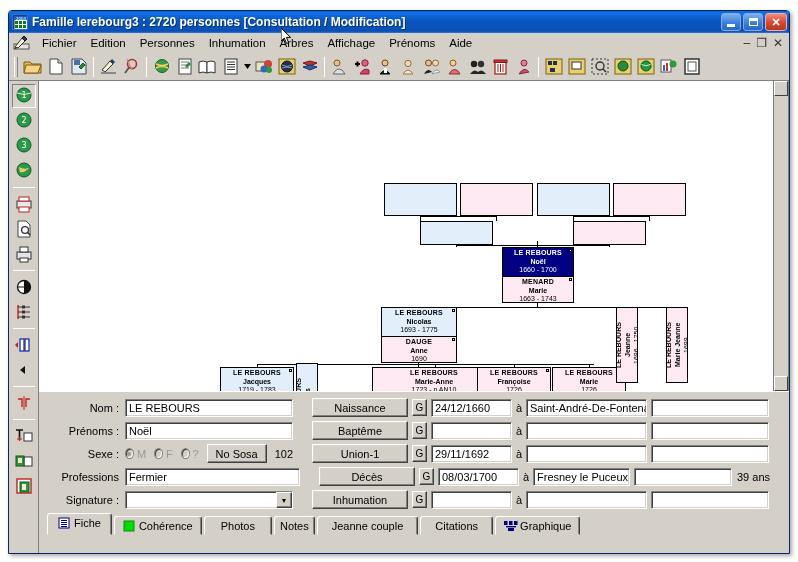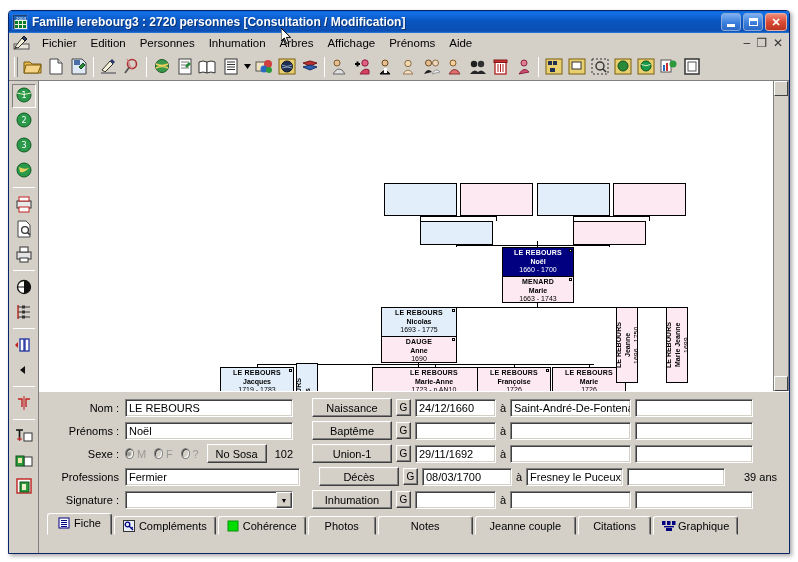--- a/index.html
+++ b/index.html
@@ -195,21 +195,21 @@
   }
   .btn3d {
     background: #d4d0c8;
     border: 1px solid;
     border-color: #fff #404040 #404040 #fff;
     box-shadow: inset -1px -1px 0 #808080, inset 1px 1px 0 #d8d4cc;
     font-size: 11px; color: #000;
     display: flex; align-items: center; justify-content: center;
     height: 19px; flex: none;
   }
-  .ev-btn { width: 80px; margin-right: 4px; }
+  .ev-btn { width: 96px; margin-right: 4px; }
   .gbtn { width: 15px; height: 17px; font-size: 10px; margin-right: 4px; }
   .a-lbl { width: 14px; text-align:center; font-size: 11px; flex:none; }
   .radios { display: flex; align-items: center; gap: 2px; font-size: 11px; color: #9a9a96; }
   .radio {
     width: 11px; height: 11px; border-radius: 50%;
     border: 1px solid #808080;
     box-shadow: inset 1px 1px 0 #404040, inset -1px -1px 0 #fff;
     background: #d4d0c8;
     display:flex; align-items:center; justify-content:center;
     margin-right: 1px;
@@ -863,25 +863,25 @@
           <span class="finput" style="width:121px;"></span>
           <span class="finput" style="width:118px;margin-left:4px;"></span>
         </div>
 
         <div class="frow">
           <span class="flabel">Professions</span>
           <span class="finput" style="width:175px;">Fermier</span>
           <span style="width:19px;"></span>
           <span class="btn3d ev-btn">Décès</span>
           <span class="btn3d gbtn">G</span>
-          <span class="finput" style="width:90px;">08/03/1700</span>
+          <span class="finput" style="width:81px;">08/03/1700</span>
           <span class="a-lbl">à</span>
           <span class="finput" style="width:97px;">Fresney le Puceux</span>
           <span class="finput" style="width:98px;margin-left:4px;"></span>
-          <span style="font-size:11px;margin-left:19px;">39 ans</span>
+          <span style="font-size:11px;margin-left:5px;">39 ans</span>
         </div>
 
         <div class="frow">
           <span class="flabel">Signature :</span>
           <span class="finput" style="width:168px;display:flex;align-items:center;padding-right:0;">
             <span class="combo-arrow">▼</span>
           </span>
           <span style="width:19px;"></span>
           <span class="btn3d ev-btn">Inhumation</span>
           <span class="btn3d gbtn">G</span>
@@ -903,39 +903,29 @@
                   <line x1="3" y1="7.5" x2="9" y2="7.5"></line>
                   <line x1="3" y1="9.5" x2="9" y2="9.5"></line>
                 </g>
             </svg>
           </span>
           <span>Fiche</span>
         </div>
         <div class="tab">
           <span class="tabicon">
             <svg width="12" height="12" viewBox="0 0 12 12">
-              <rect x="0.5" y="0.5" width="11" height="11" fill="#e8eef8" stroke="#333"></rect>
-              <circle cx="4.5" cy="4.5" r="2.3" fill="none" stroke="#000080" stroke-width="1.3"></circle>
-              <path d="M6 6 L10 10 M8.5 8.5 l1.2 -1.2" stroke="#000080" stroke-width="1.3" fill="none"></path>
-            </svg>
-          </span>
-          <span>Compléments</span>
-        </div>
-        <div class="tab">
-          <span class="tabicon">
-            <svg width="12" height="12" viewBox="0 0 12 12">
                 <rect x="1" y="1" width="10" height="10" fill="#00dd00" stroke="#089008"></rect>
               </svg>
           </span>
           <span>Cohérence</span>
         </div>
         <div class="tab" style="padding:0 16px;">
           <span>Photos</span>
         </div>
-        <div class="tab" style="padding:0 32px;">
+        <div class="tab" style="padding:0 5px;">
           <span>Notes</span>
         </div>
         <div class="tab" style="padding:0 14px;">
           <span>Jeanne couple</span>
         </div>
         <div class="tab" style="padding:0 14px;">
           <span>Citations</span>
         </div>
         <div class="tab">
           <span class="tabicon">

